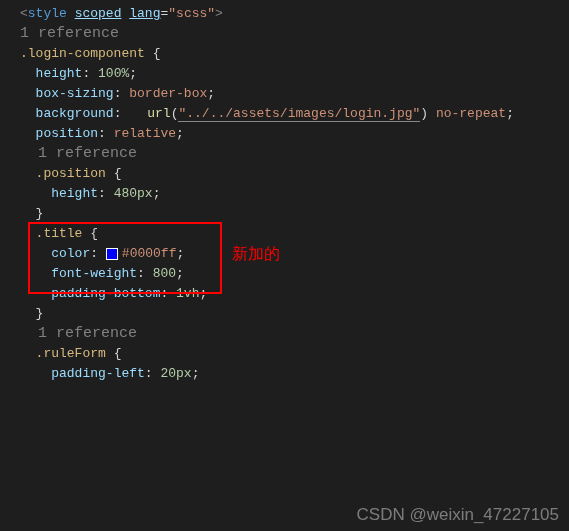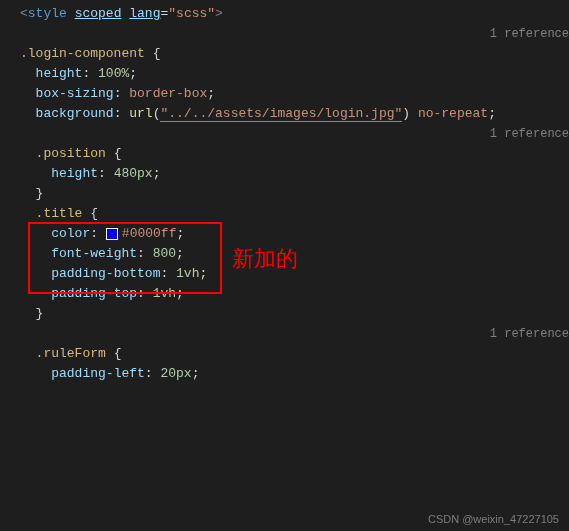--- a/index.html
+++ b/index.html
@@ -12,33 +12,33 @@
     width: 569px;
     height: 531px;
     overflow: hidden;
     position: relative;
   }
   .code-area {
     padding: 4px 0 0 20px;
     line-height: 20px;
   }
   .line { white-space: pre; }
-  .ref { color: #808080; font-size: 12px; text-align: right; }
+  .ref { color: #808080; font-size: 15px; }
   .tag-bracket { color: #808080; }
   .tag-name { color: #569cd6; }
   .attr-name { color: #9cdcfe; text-decoration: underline; }
   .attr-value { color: #ce9178; }
   .eq { color: #d4d4d4; }
   .selector { color: #d7ba7d; }
   .brace { color: #d4d4d4; }
   .prop { color: #9cdcfe; }
   .colon { color: #d4d4d4; }
   .value { color: #ce9178; }
   .number { color: #b5cea8; }
-  .func { color: #dcdcaa; }
+  .func { color: #dcdcaa; margin-left: 18px; }
   .string { color: #ce9178; }
   .url-underline { border-bottom: 1px solid #888; }
   .semi { color: #d4d4d4; }
   .color-swatch {
     display: inline-block;
     width: 10px;
     height: 10px;
     border: 1px solid #fff;
     vertical-align: middle;
     margin-right: 4px;
@@ -46,51 +46,51 @@
   }
   .red-box {
     position: absolute;
     border: 2px solid #ff0000;
     pointer-events: none;
   }
   .annotation {
     position: absolute;
     color: #ff0000;
     font-family: Microsoft YaHei, sans-serif;
-    font-size: 22px;
+    font-size: 16px;
   }
   .watermark {
     position: absolute;
     right: 10px;
     bottom: 6px;
     color: rgba(200,200,200,0.55);
     font-family: Arial, sans-serif;
-    font-size: 11px;
+    font-size: 17px;
     pointer-events: none;
   }
 </style>
 </head>
 <body>
 
 <div class="code-area">
   <div class="line"><span class="tag-bracket">&lt;</span><span class="tag-name">style</span> <span class="attr-name">scoped</span> <span class="attr-name">lang</span><span class="eq">=</span><span class="attr-value">"scss"</span><span class="tag-bracket">&gt;</span></div>
   <div class="line ref">1 reference</div>
   <div class="line"><span class="selector">.login-component</span><span class="brace"> {</span></div>
   <div class="line">  <span class="prop">height</span><span class="colon">: </span><span class="number">100%</span><span class="semi">;</span></div>
   <div class="line">  <span class="prop">box-sizing</span><span class="colon">: </span><span class="value">border-box</span><span class="semi">;</span></div>
   <div class="line">  <span class="prop">background</span><span class="colon">: </span><span class="func">url</span><span class="brace">(</span><span class="string url-underline">"../../assets/images/login.jpg"</span><span class="brace">)</span><span class="value"> no-repeat</span><span class="semi">;</span></div>
+  <div class="line">  <span class="prop">position</span><span class="colon">: </span><span class="value">relative</span><span class="semi">;</span></div>
   <div class="line ref">  <span>1 reference</span></div>
   <div class="line">  <span class="selector">.position</span><span class="brace"> {</span></div>
   <div class="line">    <span class="prop">height</span><span class="colon">: </span><span class="number">480px</span><span class="semi">;</span></div>
   <div class="line">  <span class="brace">}</span></div>
   <div class="line">  <span class="selector">.title</span><span class="brace"> {</span></div>
   <div class="line">    <span class="prop">color</span><span class="colon">: </span><span class="color-swatch"></span><span class="value">#0000ff</span><span class="semi">;</span></div>
   <div class="line">    <span class="prop">font-weight</span><span class="colon">: </span><span class="number">800</span><span class="semi">;</span></div>
   <div class="line">    <span class="prop">padding-bottom</span><span class="colon">: </span><span class="number">1vh</span><span class="semi">;</span></div>
-  <div class="line">    <span class="prop">padding-top</span><span class="colon">: </span><span class="number">1vh</span><span class="semi">;</span></div>
   <div class="line">  <span class="brace">}</span></div>
   <div class="line ref">  <span>1 reference</span></div>
   <div class="line">  <span class="selector">.ruleForm</span><span class="brace"> {</span></div>
   <div class="line">    <span class="prop">padding-left</span><span class="colon">: </span><span class="number">20px</span><span class="semi">;</span></div>
 </div>
 
 <div class="red-box" style="left:28px; top:222px; width:190px; height:68px;"></div>
 <div class="annotation" style="left:232px; top:244px;">新加的</div>
 <div class="watermark">CSDN @weixin_47227105</div>
 

